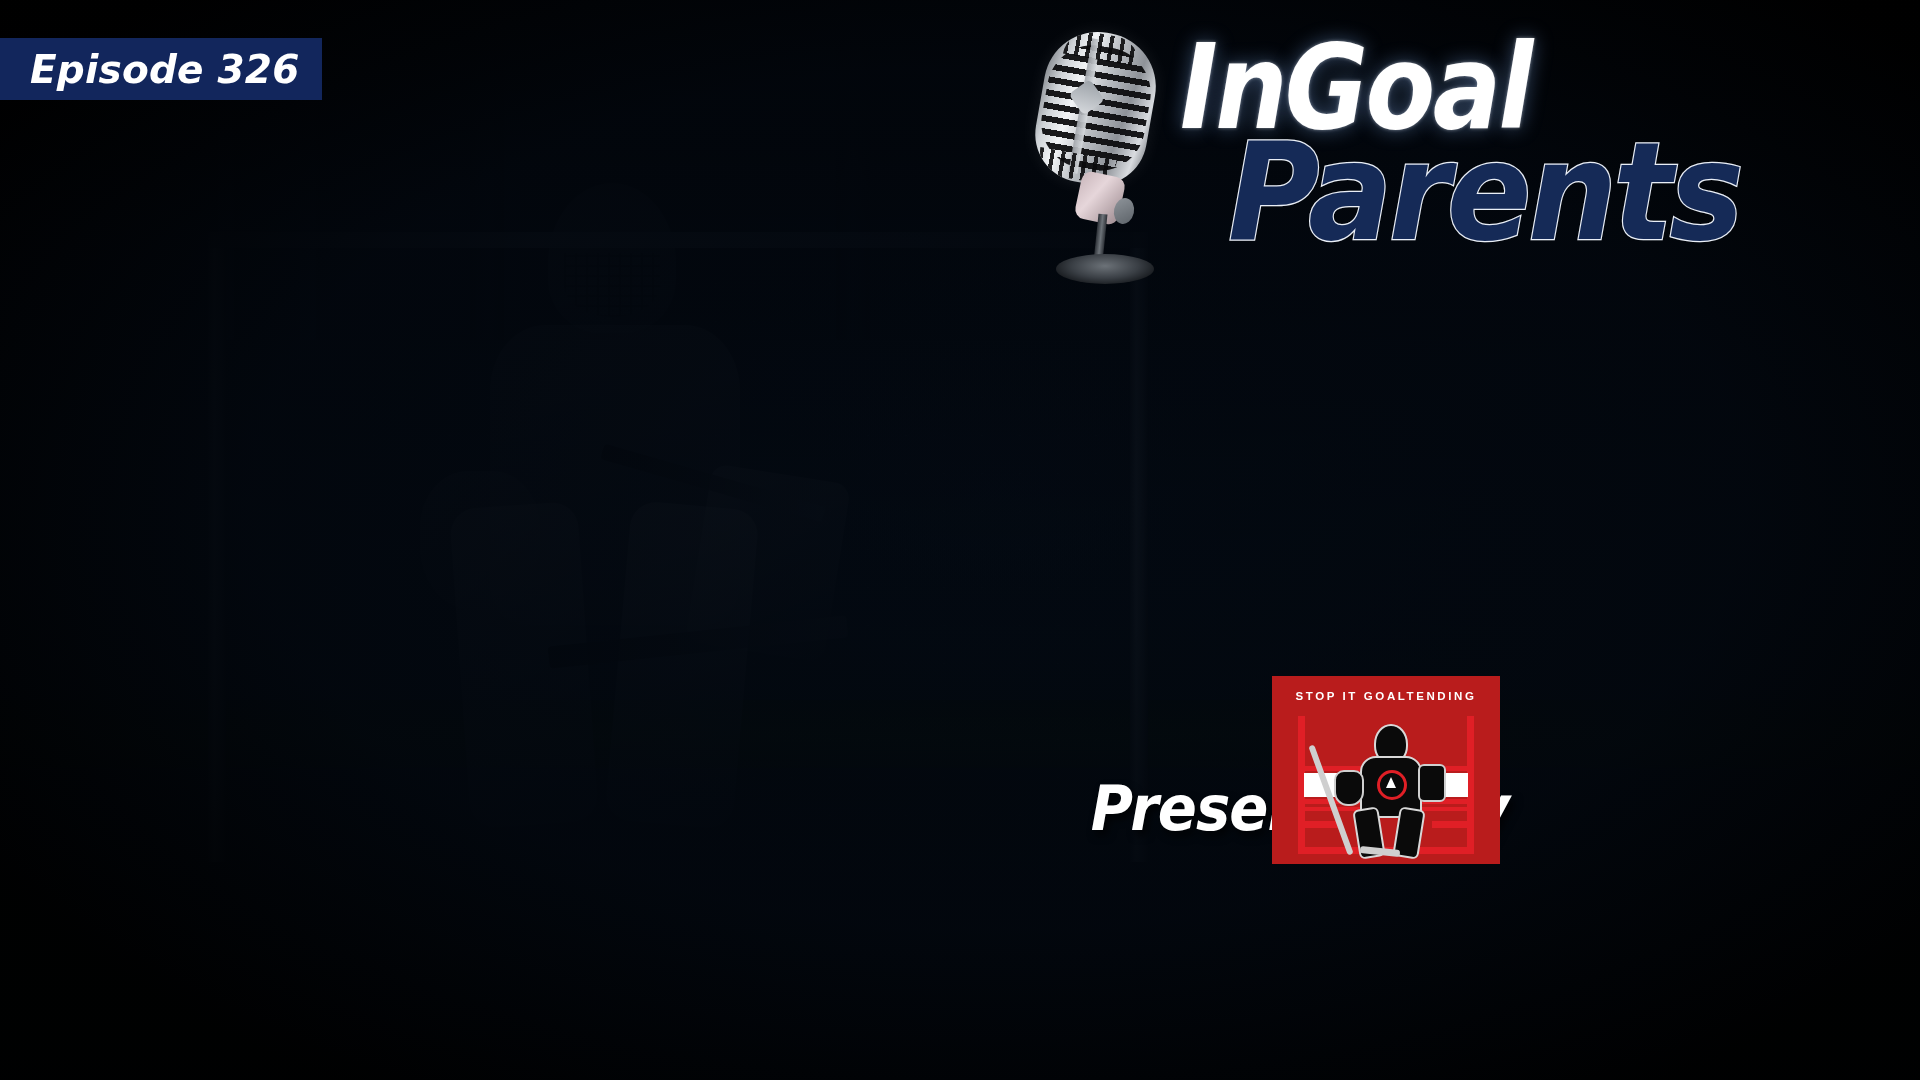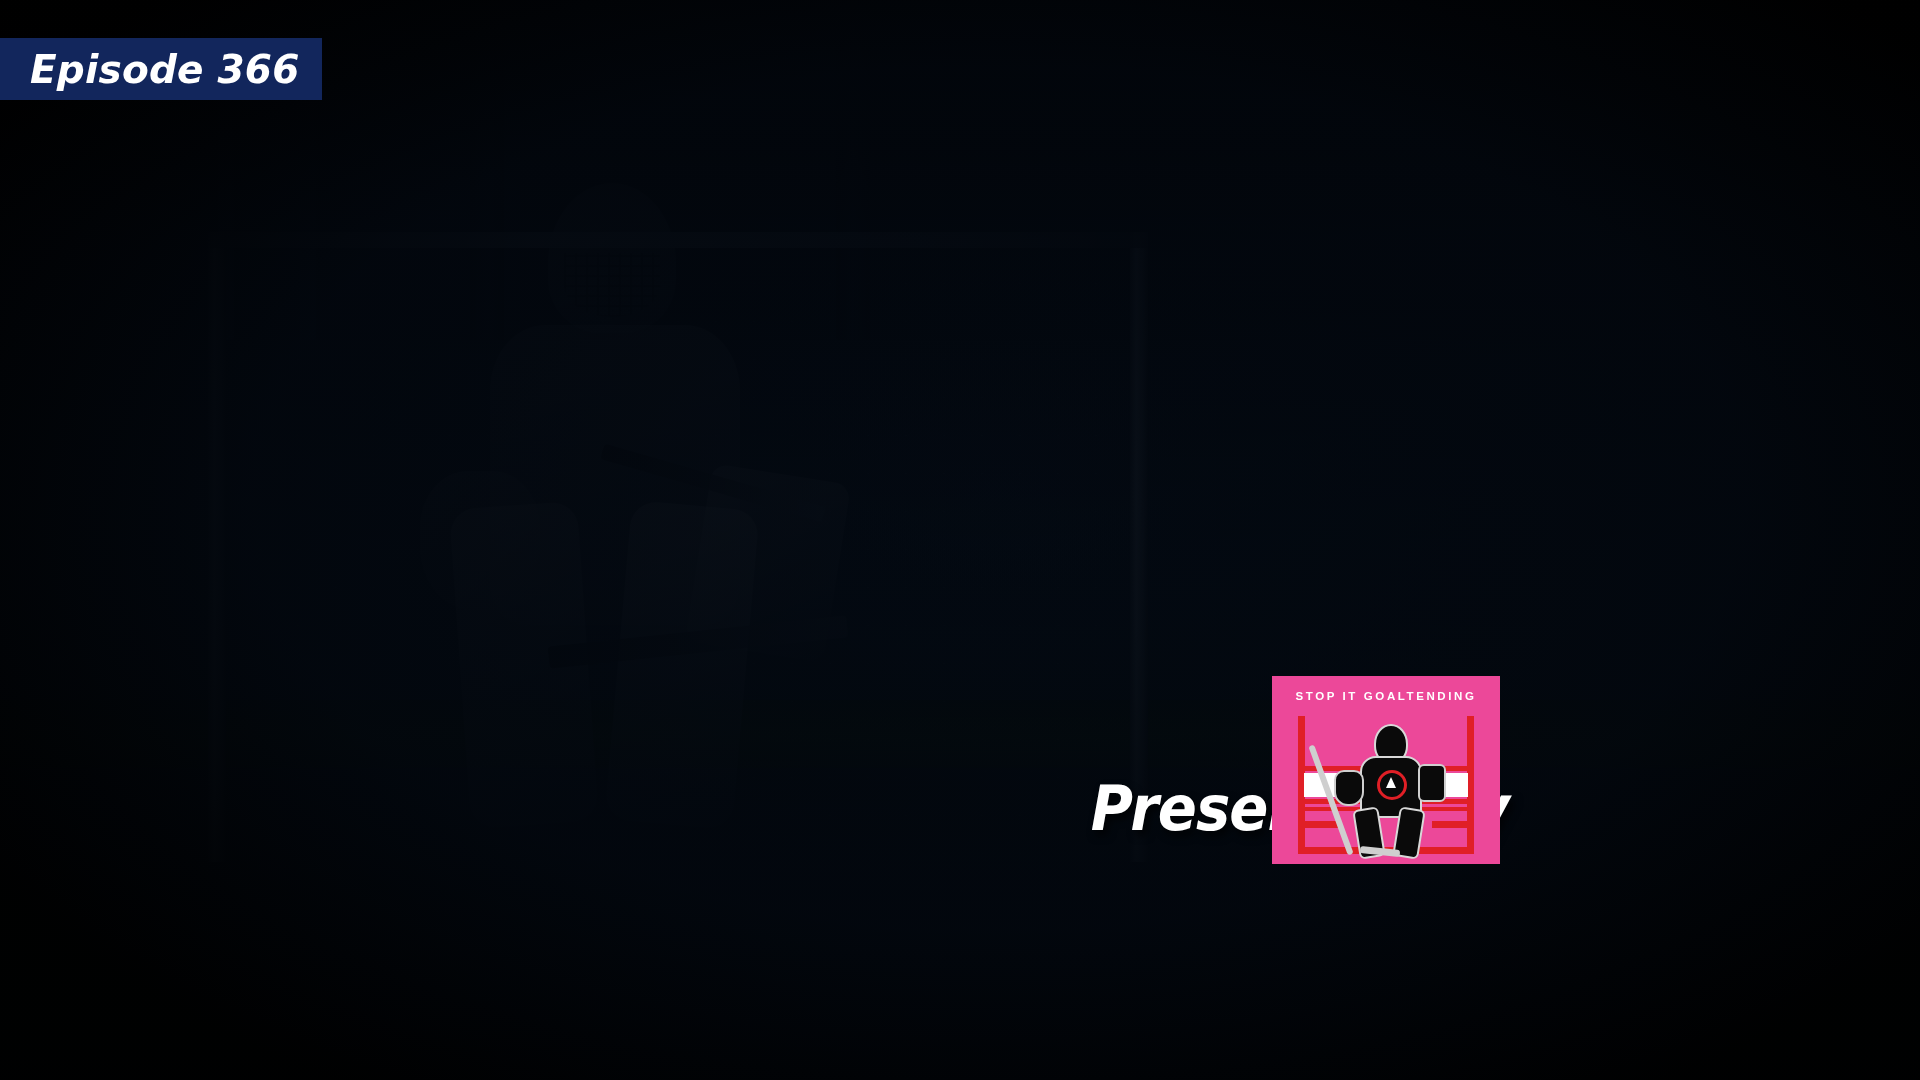--- a/index.html
+++ b/index.html
@@ -269,21 +269,21 @@
     letter-spacing: -1px;
     transform: scaleX(.93);
     text-shadow: 4px 5px 9px rgba(0,0,0,.75);
     white-space: nowrap;
   }
 
   
   .sponsor {
     position: absolute; left: 1272px; top: 676px;
     width: 228px; height: 188px;
-    background: #ec4899;
+    background: #b91c1c;
     overflow: hidden;
   }
   .sponsor-top {
     position: absolute; left: 0; right: 0; top: 14px;
     text-align: center;
     color: #ffffff;
     font-family: "Liberation Sans", sans-serif;
     font-weight: 700;
     font-size: 11.5px;
     letter-spacing: 2.6px;
@@ -389,23 +389,44 @@
       <div class="g-pad-l"></div>
       <div class="g-pad-r"></div>
       <div class="g-stick2"></div>
     </div>
 
     <div class="bg-tint"></div>
     <div class="bg-grade"></div>
   </div>
 
   <div class="episode-badge">
-    <span>Episode 366</span>
+    <span>Episode 326</span>
   </div>
 
+  <div class="brand">
+
+    <div class="mic">
+      <div class="mic-head">
+        <div class="mic-grille"></div>
+        <div class="mic-bar"></div>
+        <div class="mic-ribs-top"></div>
+        <div class="mic-ribs-bot"></div>
+        <div class="mic-badge"></div>
+      </div>
+      <div class="mic-collar"></div>
+      <div class="mic-knob"></div>
+      <div class="mic-stem"></div>
+      <div class="mic-base"></div>
+    </div>
+
+    <div class="logo-text">
+      <div class="logo-ingoal">InGoal</div>
+      <div class="logo-parents">Parents</div>
+    </div>
+  </div>
 
 
   <div class="presented">Presented by</div>
 
   <div class="sponsor">
     <div class="sponsor-top">STOP IT GOALTENDING</div>
     <div class="sponsor-u">
       <div class="u-left"></div>
       <div class="u-right"></div>
       <div class="u-bottom"></div>

